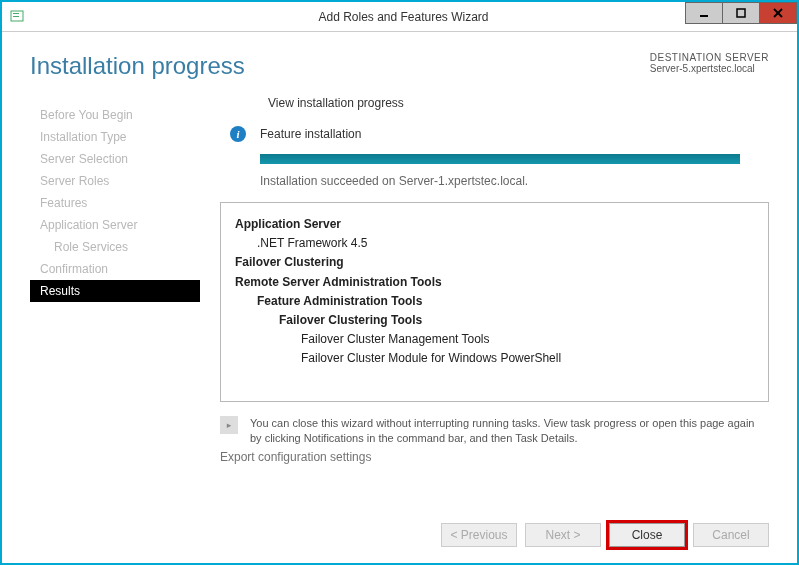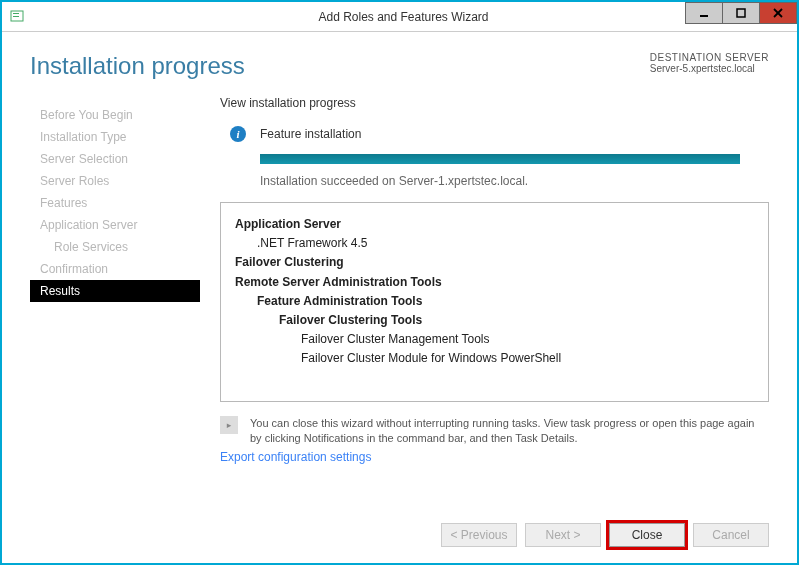--- a/index.html
+++ b/index.html
@@ -17,35 +17,35 @@
 .page-title { font-size: 24px; font-weight: 300; color: #3a7ea5; }
 .dest-info { font-size: 10px; color: #555; }
 .dest-label { font-size: 10px; letter-spacing: 0.5px; }
 .dest-server { font-size: 10px; }
 .body-area { flex: 1; display: flex; padding: 0 28px; }
 .sidebar { width: 170px; padding-top: 14px; }
 .sidebar-item { padding: 4px 10px; font-size: 12px; color: #b8b8b8; cursor: default; }
 .sidebar-item.indent { padding-left: 24px; }
 .sidebar-item.selected { background: #000000; color: #fff; }
 .main { flex: 1; padding-left: 20px; padding-top: 6px; position: relative; }
-.progress-heading { font-size: 12px; color: #333; margin-bottom: 16px; }
+.progress-heading { font-size: 12px; color: #333; margin-bottom: 16px; margin-left: 48px; }
 .info-row { display: flex; align-items: center; margin-bottom: 12px; padding-left: 10px; }
 .info-icon { width: 16px; height: 16px; border-radius: 50%; background: #1e7fc4; color: #fff; font-size: 11px; font-weight: bold; display: flex; align-items: center; justify-content: center; margin-right: 14px; font-style: italic; font-family: Georgia, serif; }
 .info-text { font-size: 12px; color: #333; }
 .progress-bar { height: 10px; background: linear-gradient(#0d7a8e, #1497ae); margin: 0 0 10px 40px; width: 480px; }
 .progress-status { font-size: 12px; color: #666; margin: 0 0 14px 40px; }
 .results-box { border: 1px solid #b8b8b8; padding: 12px 14px; font-size: 12px; line-height: 1.6; color: #222; height: 200px; overflow: hidden; }
 .r-l0 { margin-left: 0; font-weight: 600; }
 .r-l1 { margin-left: 22px; }
 .r-l2 { margin-left: 44px; }
 .r-l3 { margin-left: 66px; }
 .bold { font-weight: 600; }
 .hint-row { display: flex; margin-top: 14px; font-size: 11px; color: #555; line-height: 1.4; }
 .hint-icon { width: 18px; height: 18px; background: #ddd; margin-right: 12px; flex-shrink: 0; display: flex; align-items: center; justify-content: center; font-size: 9px; color: #888; }
-.export-link { color: #3b82f6; font-size: 12px; cursor: pointer; display: inline-block; }
+.export-link { color: #737373; font-size: 12px; cursor: pointer; display: inline-block; }
 .footer { display: flex; justify-content: flex-end; padding: 12px 28px 16px; gap: 8px; border-top: 0; margin-left: 40px; }
 .btn { min-width: 76px; height: 24px; font-size: 12px; background: #eee; border: 1px solid #999; cursor: default; color: #333; }
 .btn[disabled] { color: #aaa; border-color: #ccc; }
 .btn.highlight { outline: 3px solid #d40000; outline-offset: 0; }
 </style>
 </head>
 <body>
 
 <div class="window">
   <div class="titlebar">

